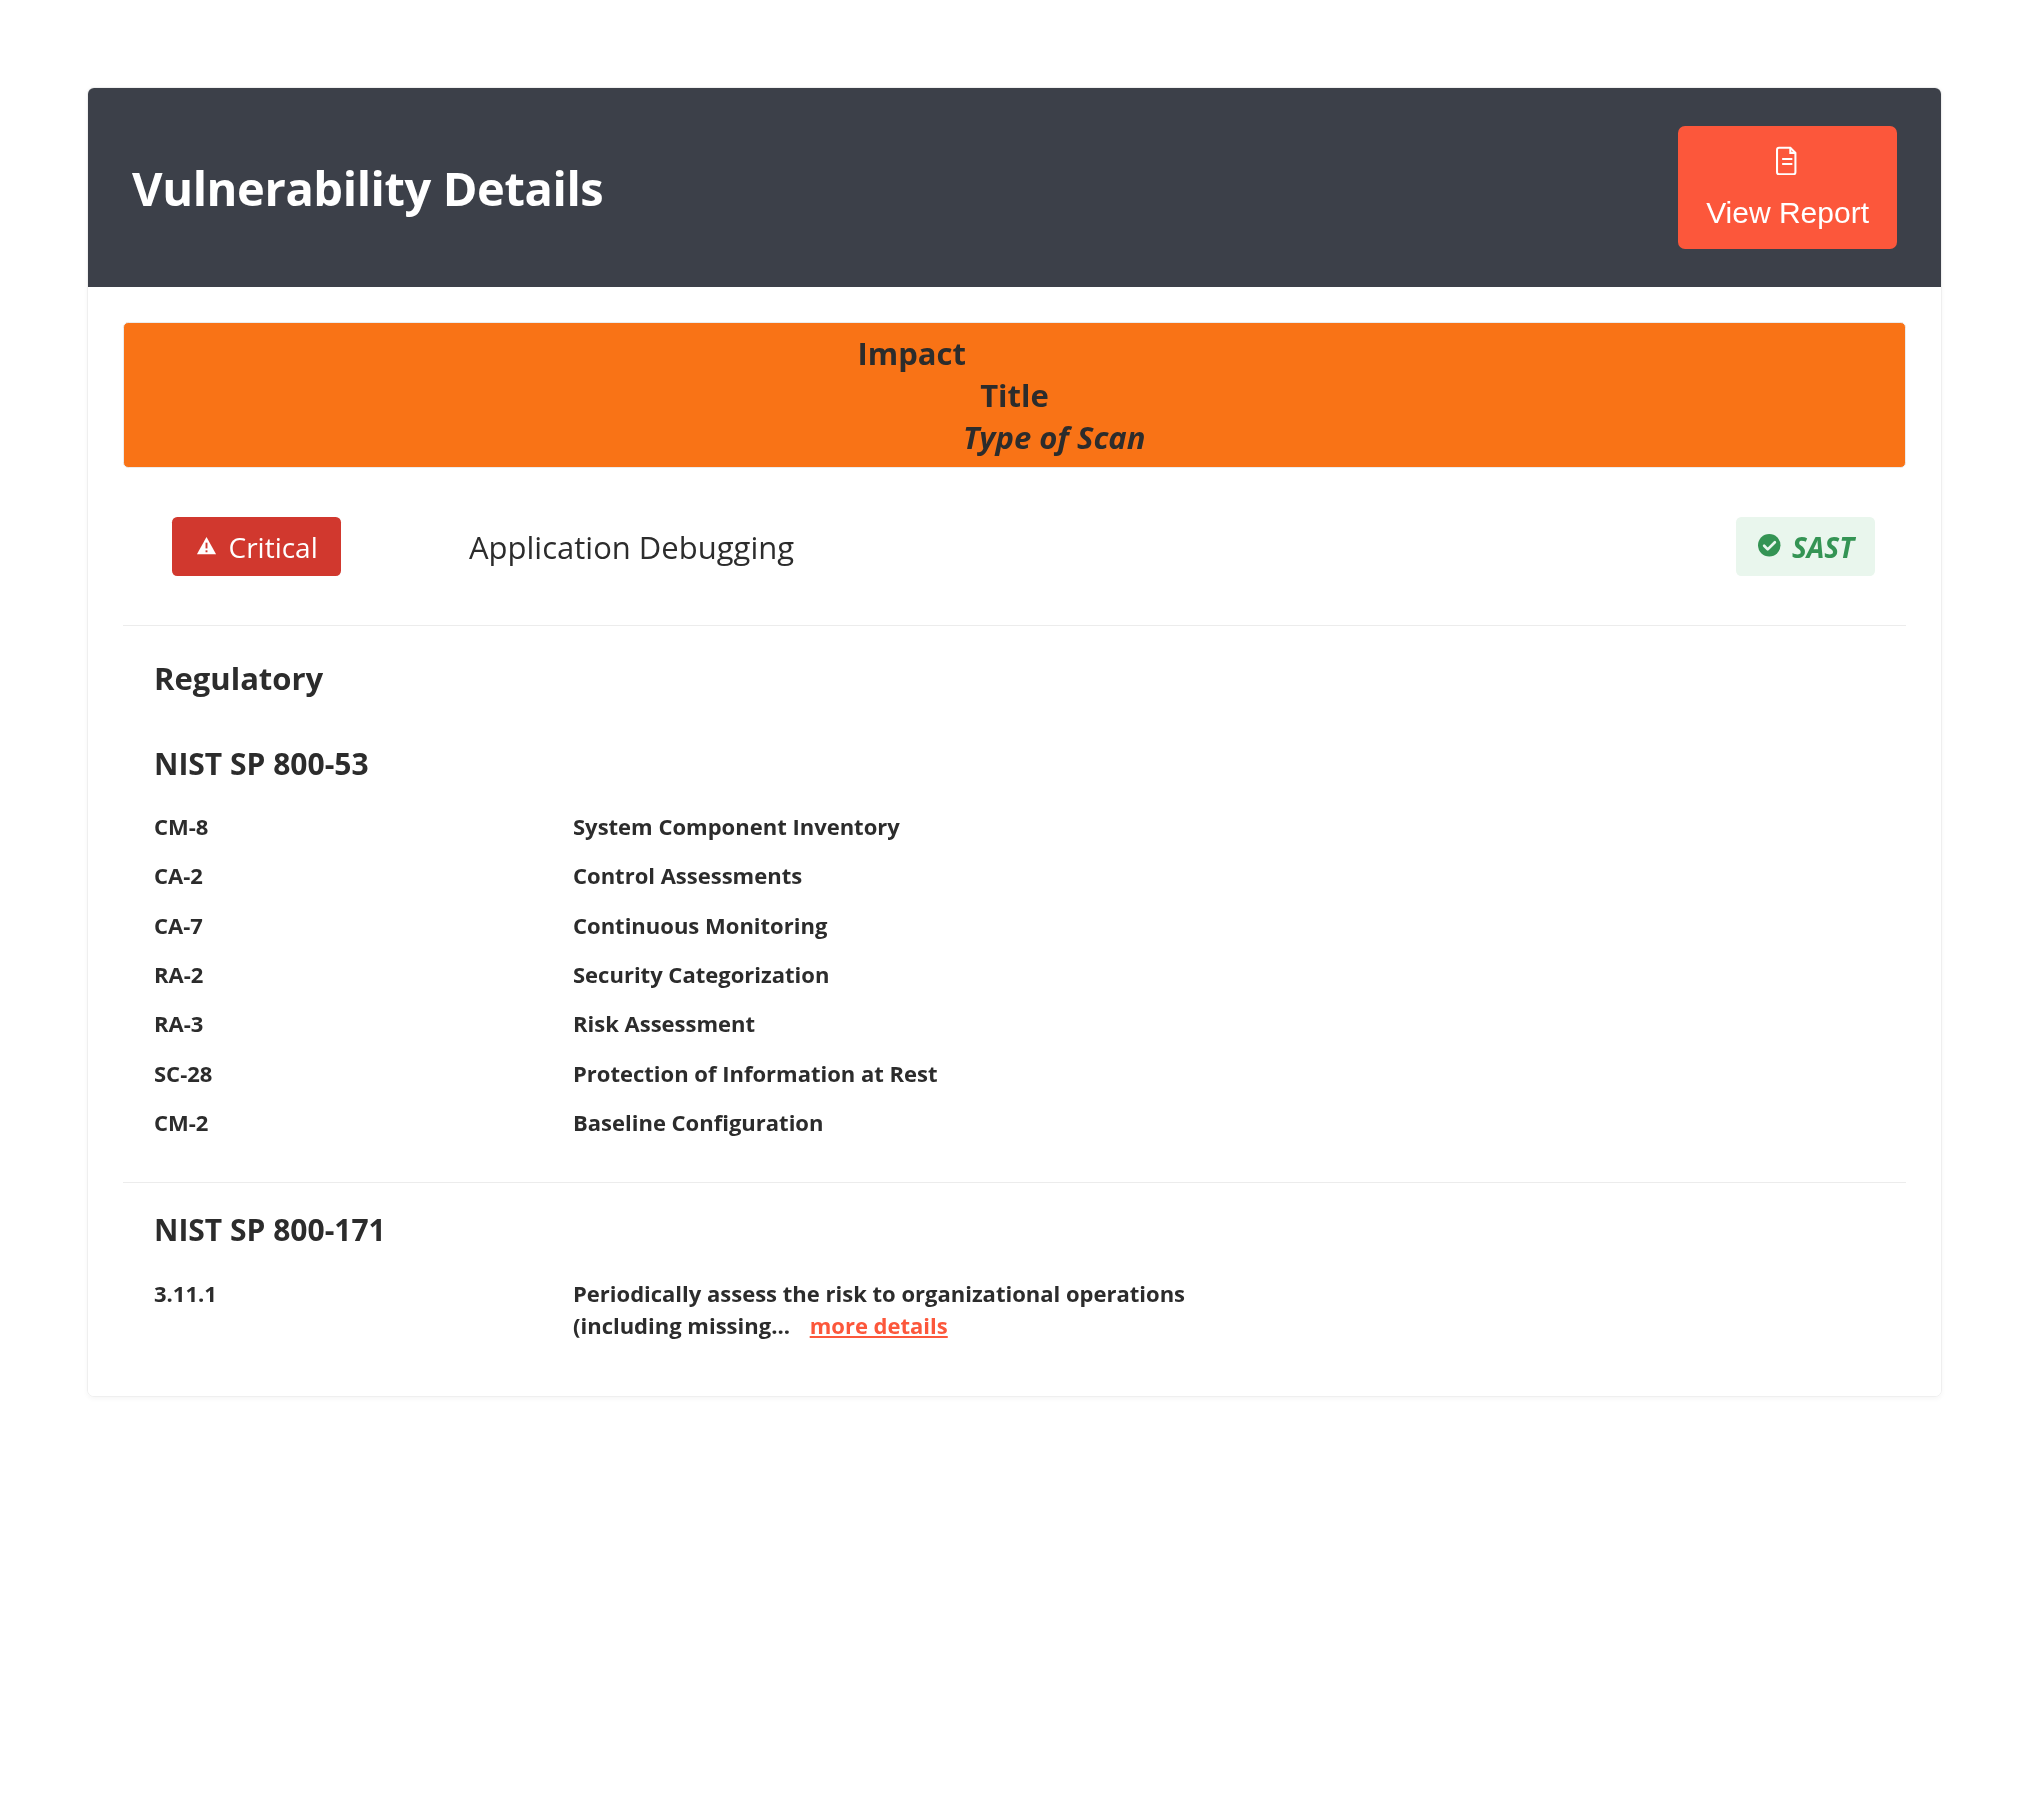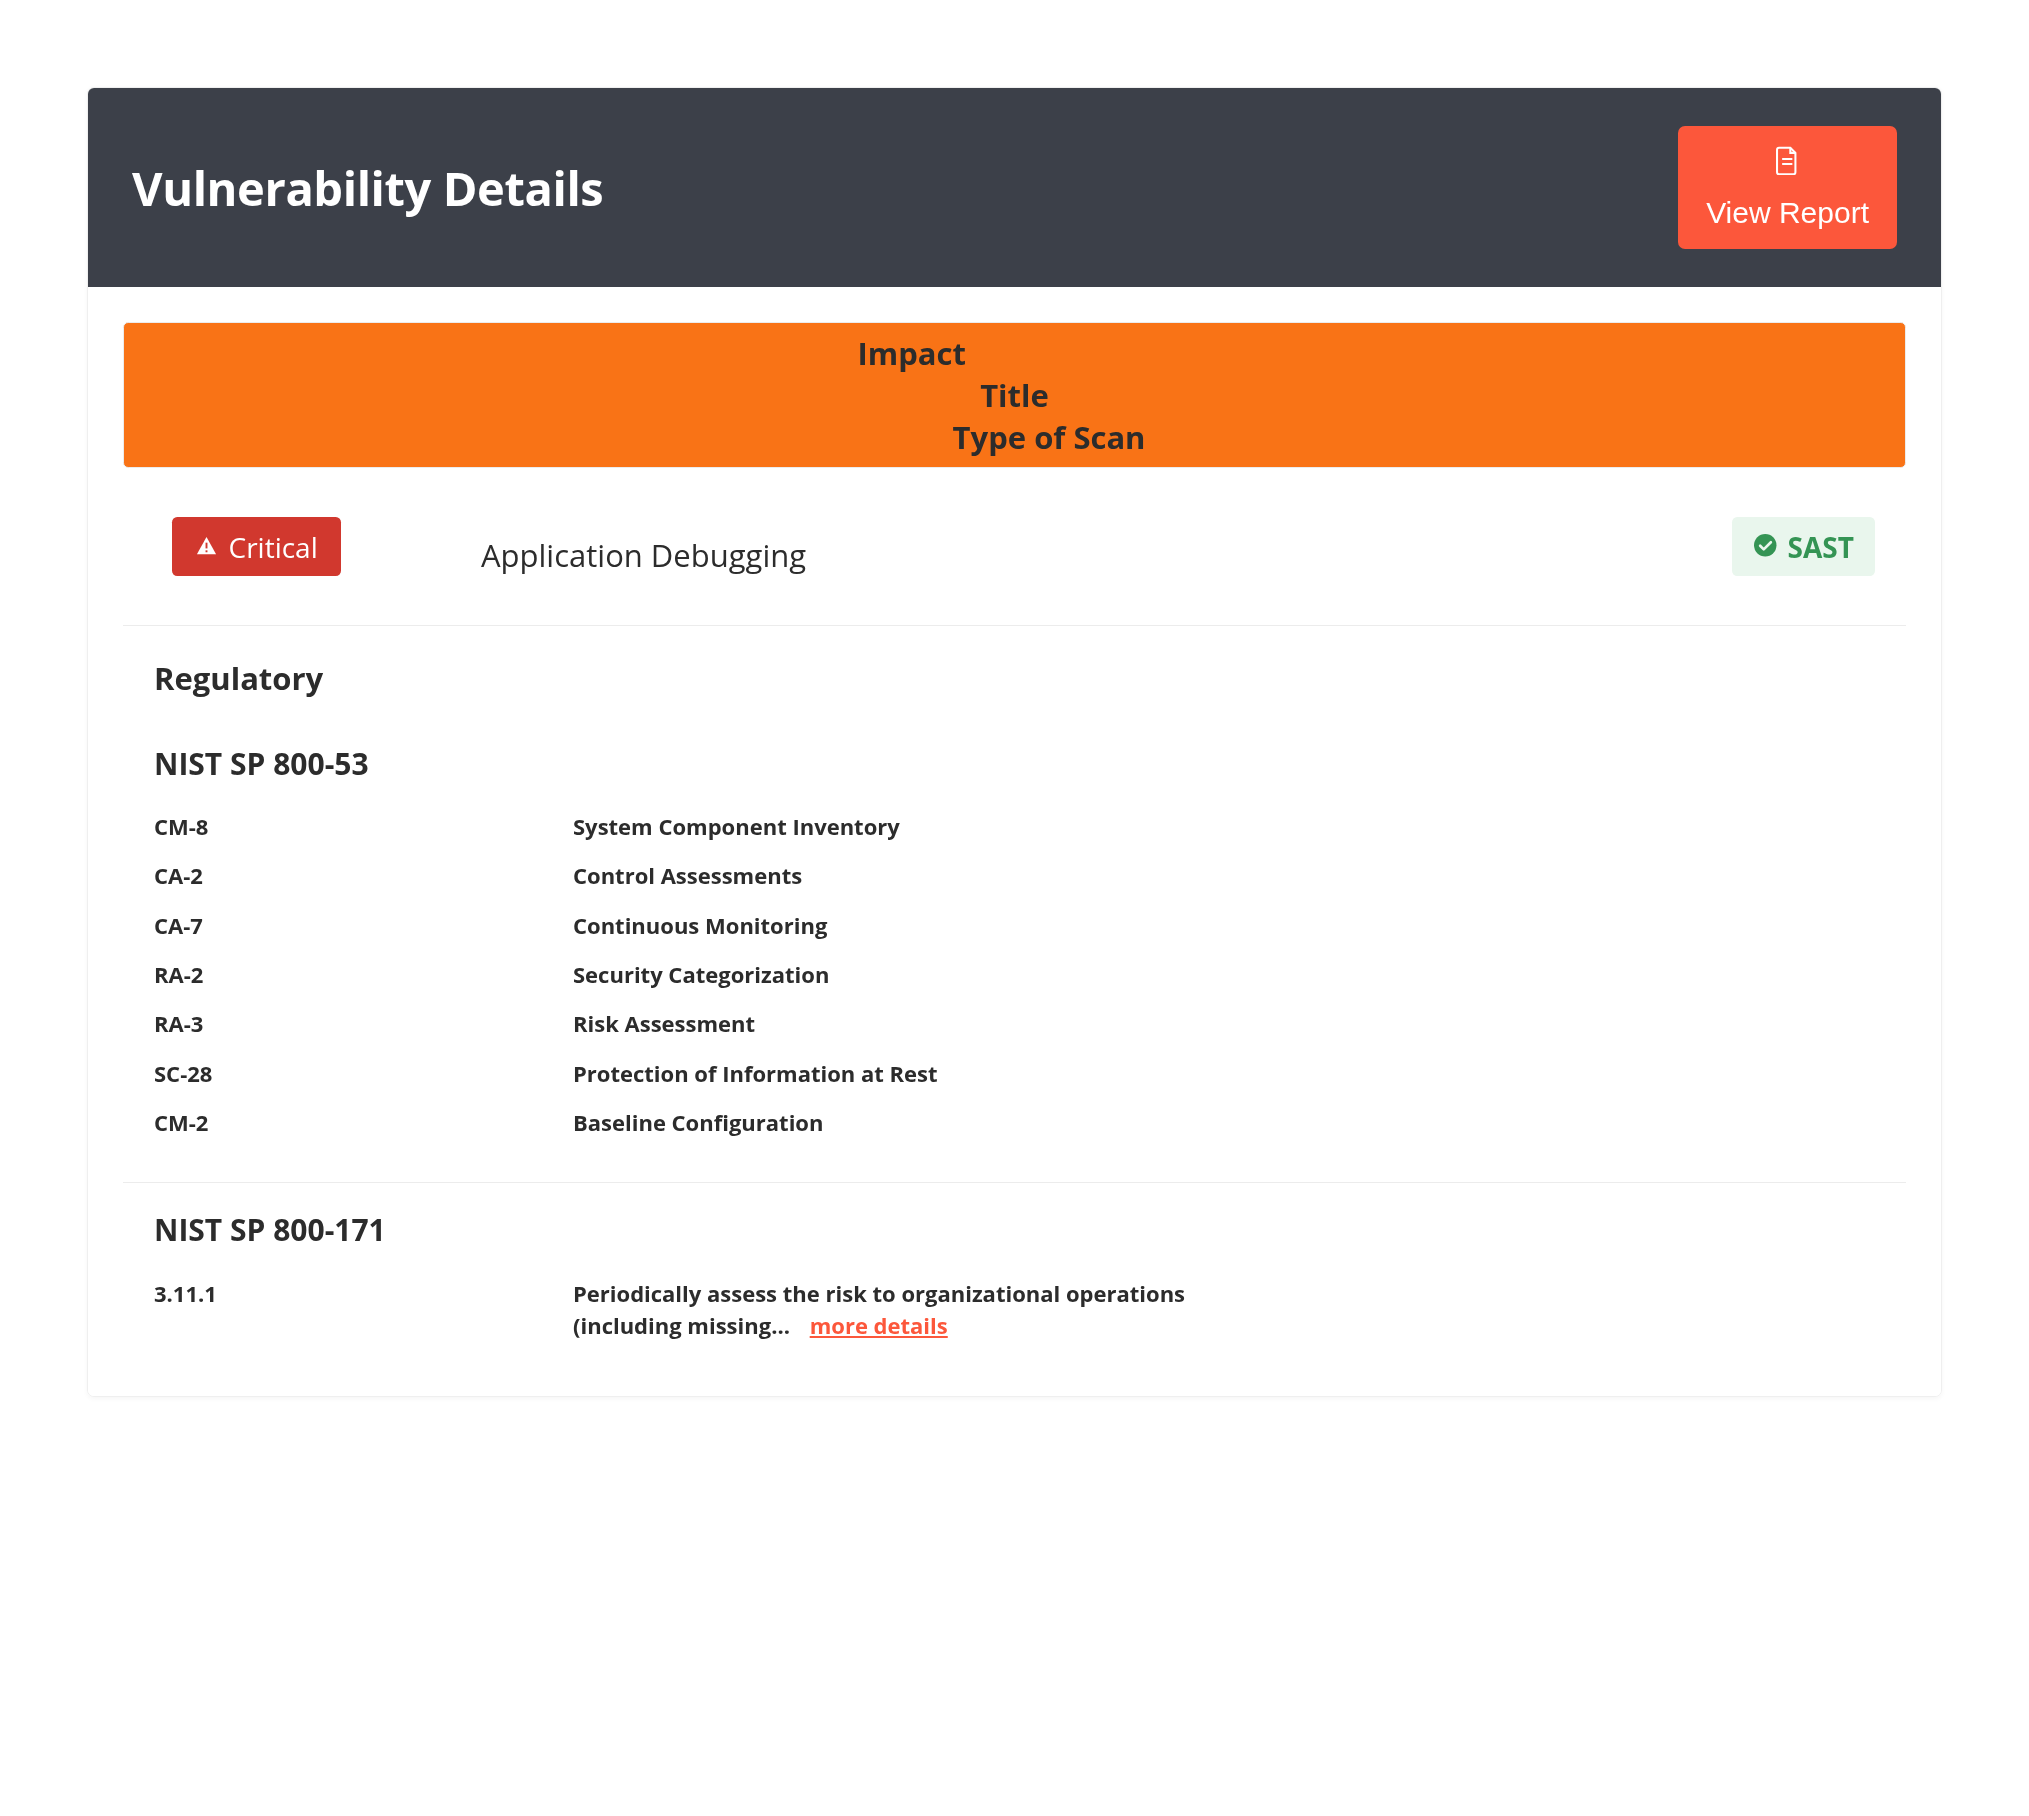--- a/index.html
+++ b/index.html
@@ -53,29 +53,28 @@
     border: 0.9px solid #ececec;
     border-radius: 5.2px;
     padding: 9px 31px;
     font-size: 31px;
     font-weight: 700;
     color: #2c2c2c;
     flex-direction: column;
   }
   .col-impact { width: 314px; flex-shrink:0; }
   .col-title  { flex: 1; }
-  .col-type   { width: 262px; text-align: right; flex-shrink:0; }
+  .col-type   { width: 262px; text-align: right; flex-shrink:0;font-style:italic; }
   .vuln-row {
     display: flex;
-    align-items: flex-end;
+    align-items: center;
     padding: 49px 31px 49px 49px;
     border-bottom: 0.9px solid #ececec;
     font-size: 31px;
     font-weight: 400;
-    gap: 12px;
   }
   .vuln-row .col-impact { width: 297px; }
   .impact-badge {
     display: inline-flex;
     align-items: center;
     gap: 10.5px;
     background: #d1382e;
     color: #fff;
     border-radius: 5.2px;
     padding: 10.5px 23px;

